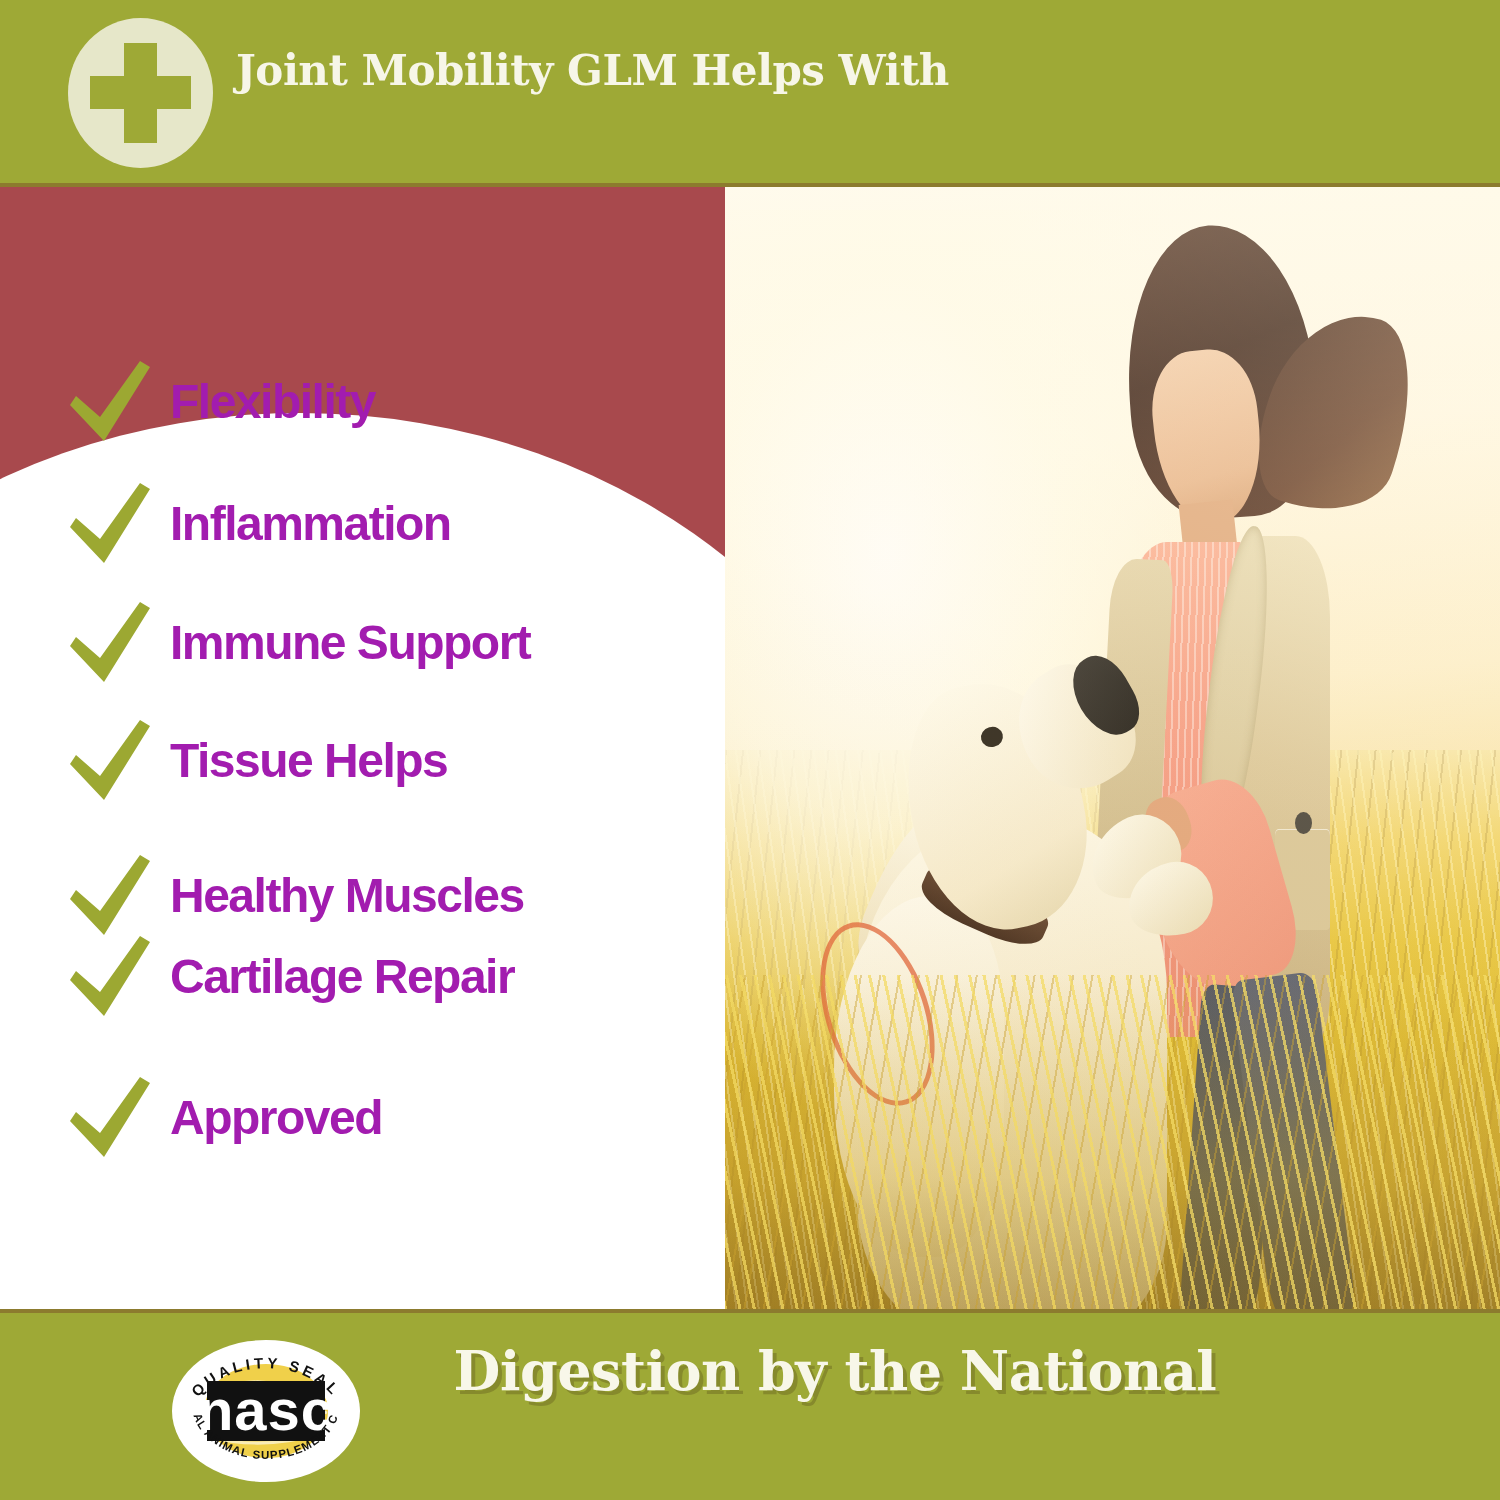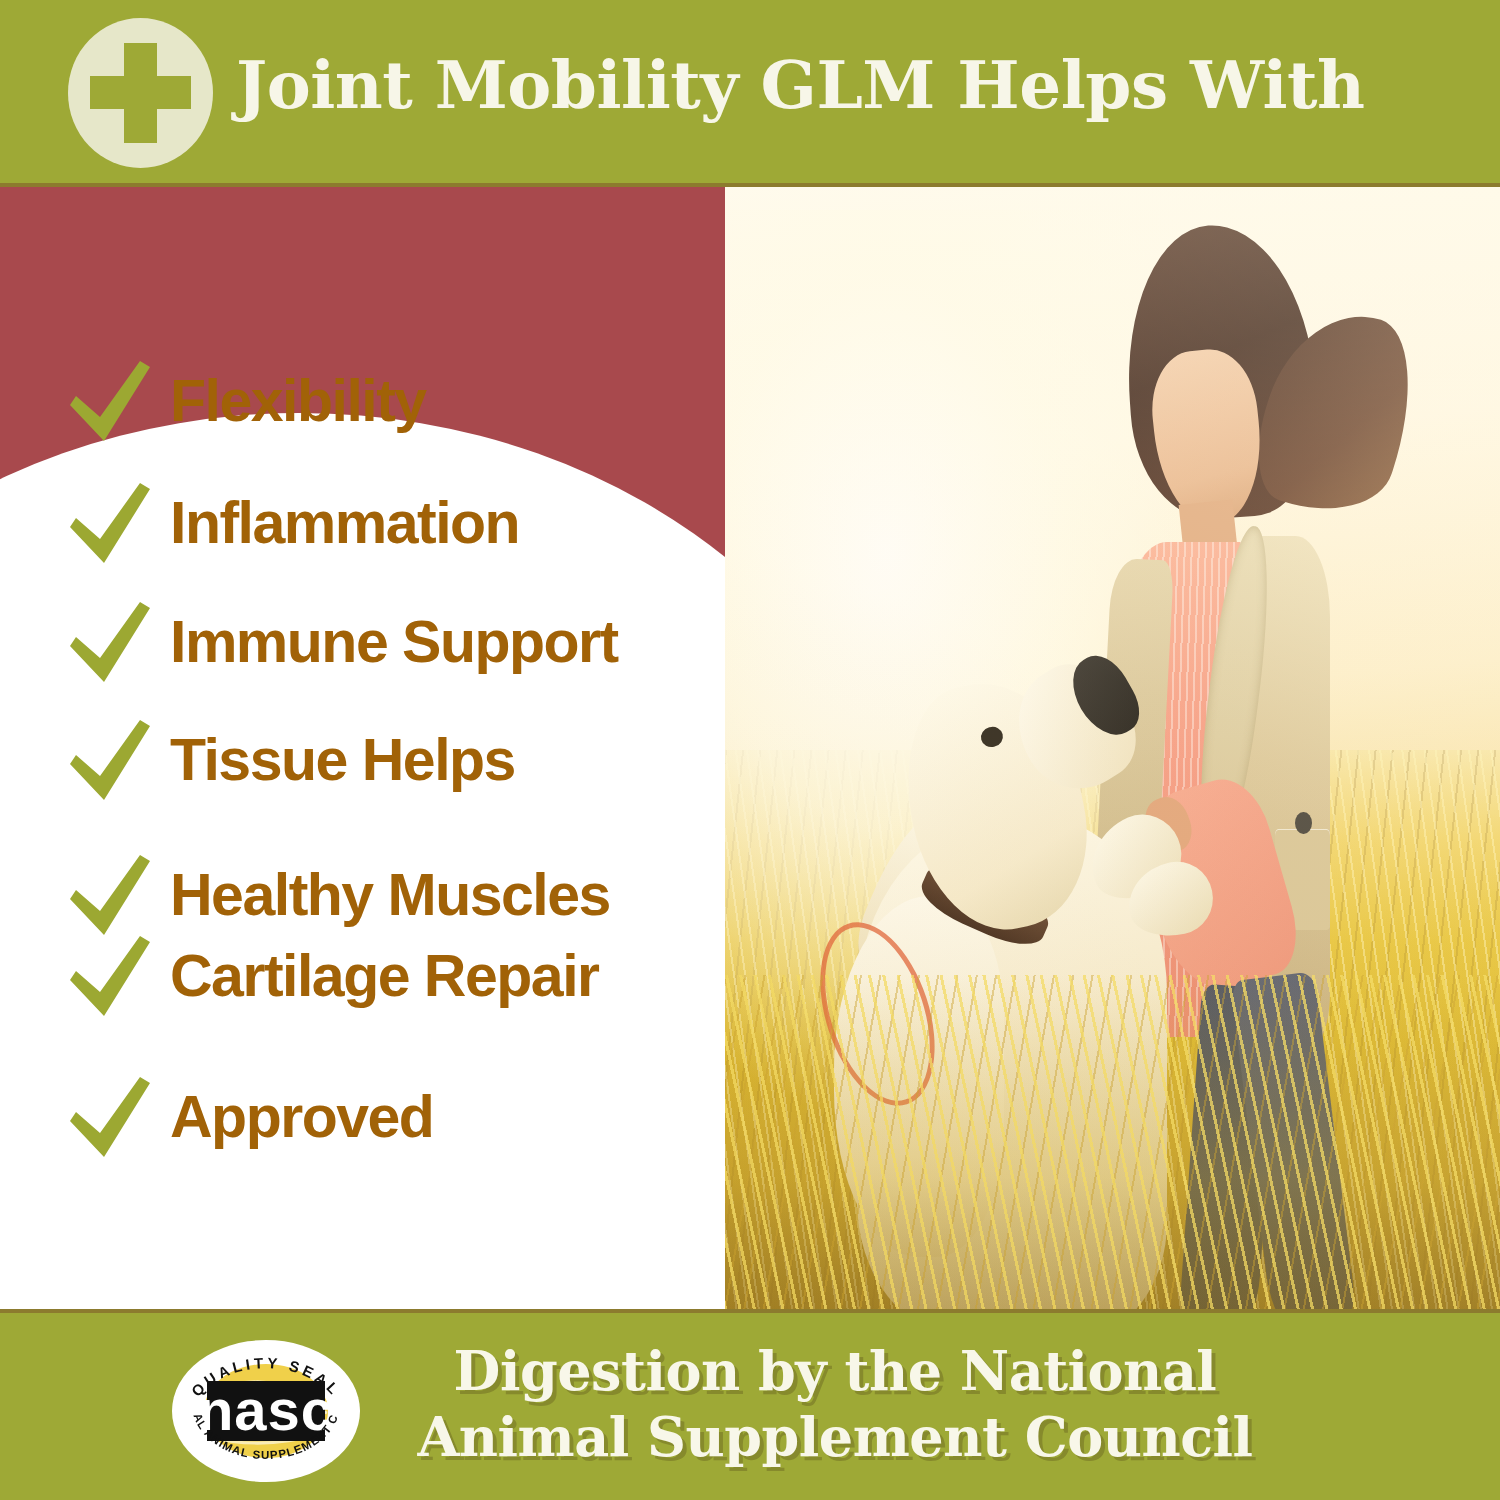--- a/index.html
+++ b/index.html
@@ -60,21 +60,21 @@
     width: 101px;
     height: 33px;
     background: #9ea936;
   }
   .header-title {
     position: absolute;
     left: 236px;
     top: 46px;
     font-family: "DejaVu Serif", serif;
     font-weight: bold;
-    font-size: 66px;
+    font-size: 42px;
     letter-spacing: -0.5px;
     color: #f7f6e8;
     white-space: nowrap;
   }
 
   
   .red-panel {
     position: absolute;
     left: 0;
     top: 187px;
@@ -122,23 +122,23 @@
     height: 92px;
     flex: 0 0 96px;
     position: relative;
   }
   .check-icon svg {
     display: block;
   }
   .benefit-label {
     font-family: "Liberation Sans", sans-serif;
     font-weight: bold;
-    font-size: 59px;
+    font-size: 48px;
     letter-spacing: -1.5px;
-    color: #a16207;
+    color: #a21caf;
     white-space: nowrap;
     margin-left: 12px;
   }
 
   
   .photo {
     position: absolute;
     left: 725px;
     top: 187px;
     width: 775px;
@@ -589,16 +589,15 @@
         </text>
         <text font-size="11.5" letter-spacing="1.1">
           <textPath href="#arcBot" startOffset="50%" text-anchor="middle">NATIONAL ANIMAL SUPPLEMENT COUNCIL</textPath>
         </text>
       </g>
     </svg>
   </div>
 
   <div class="footer-text">
     <div>Digestion by the National</div>
-    <div>Animal Supplement Council</div>
   </div>
 
 </div>
 
 </body></html>

